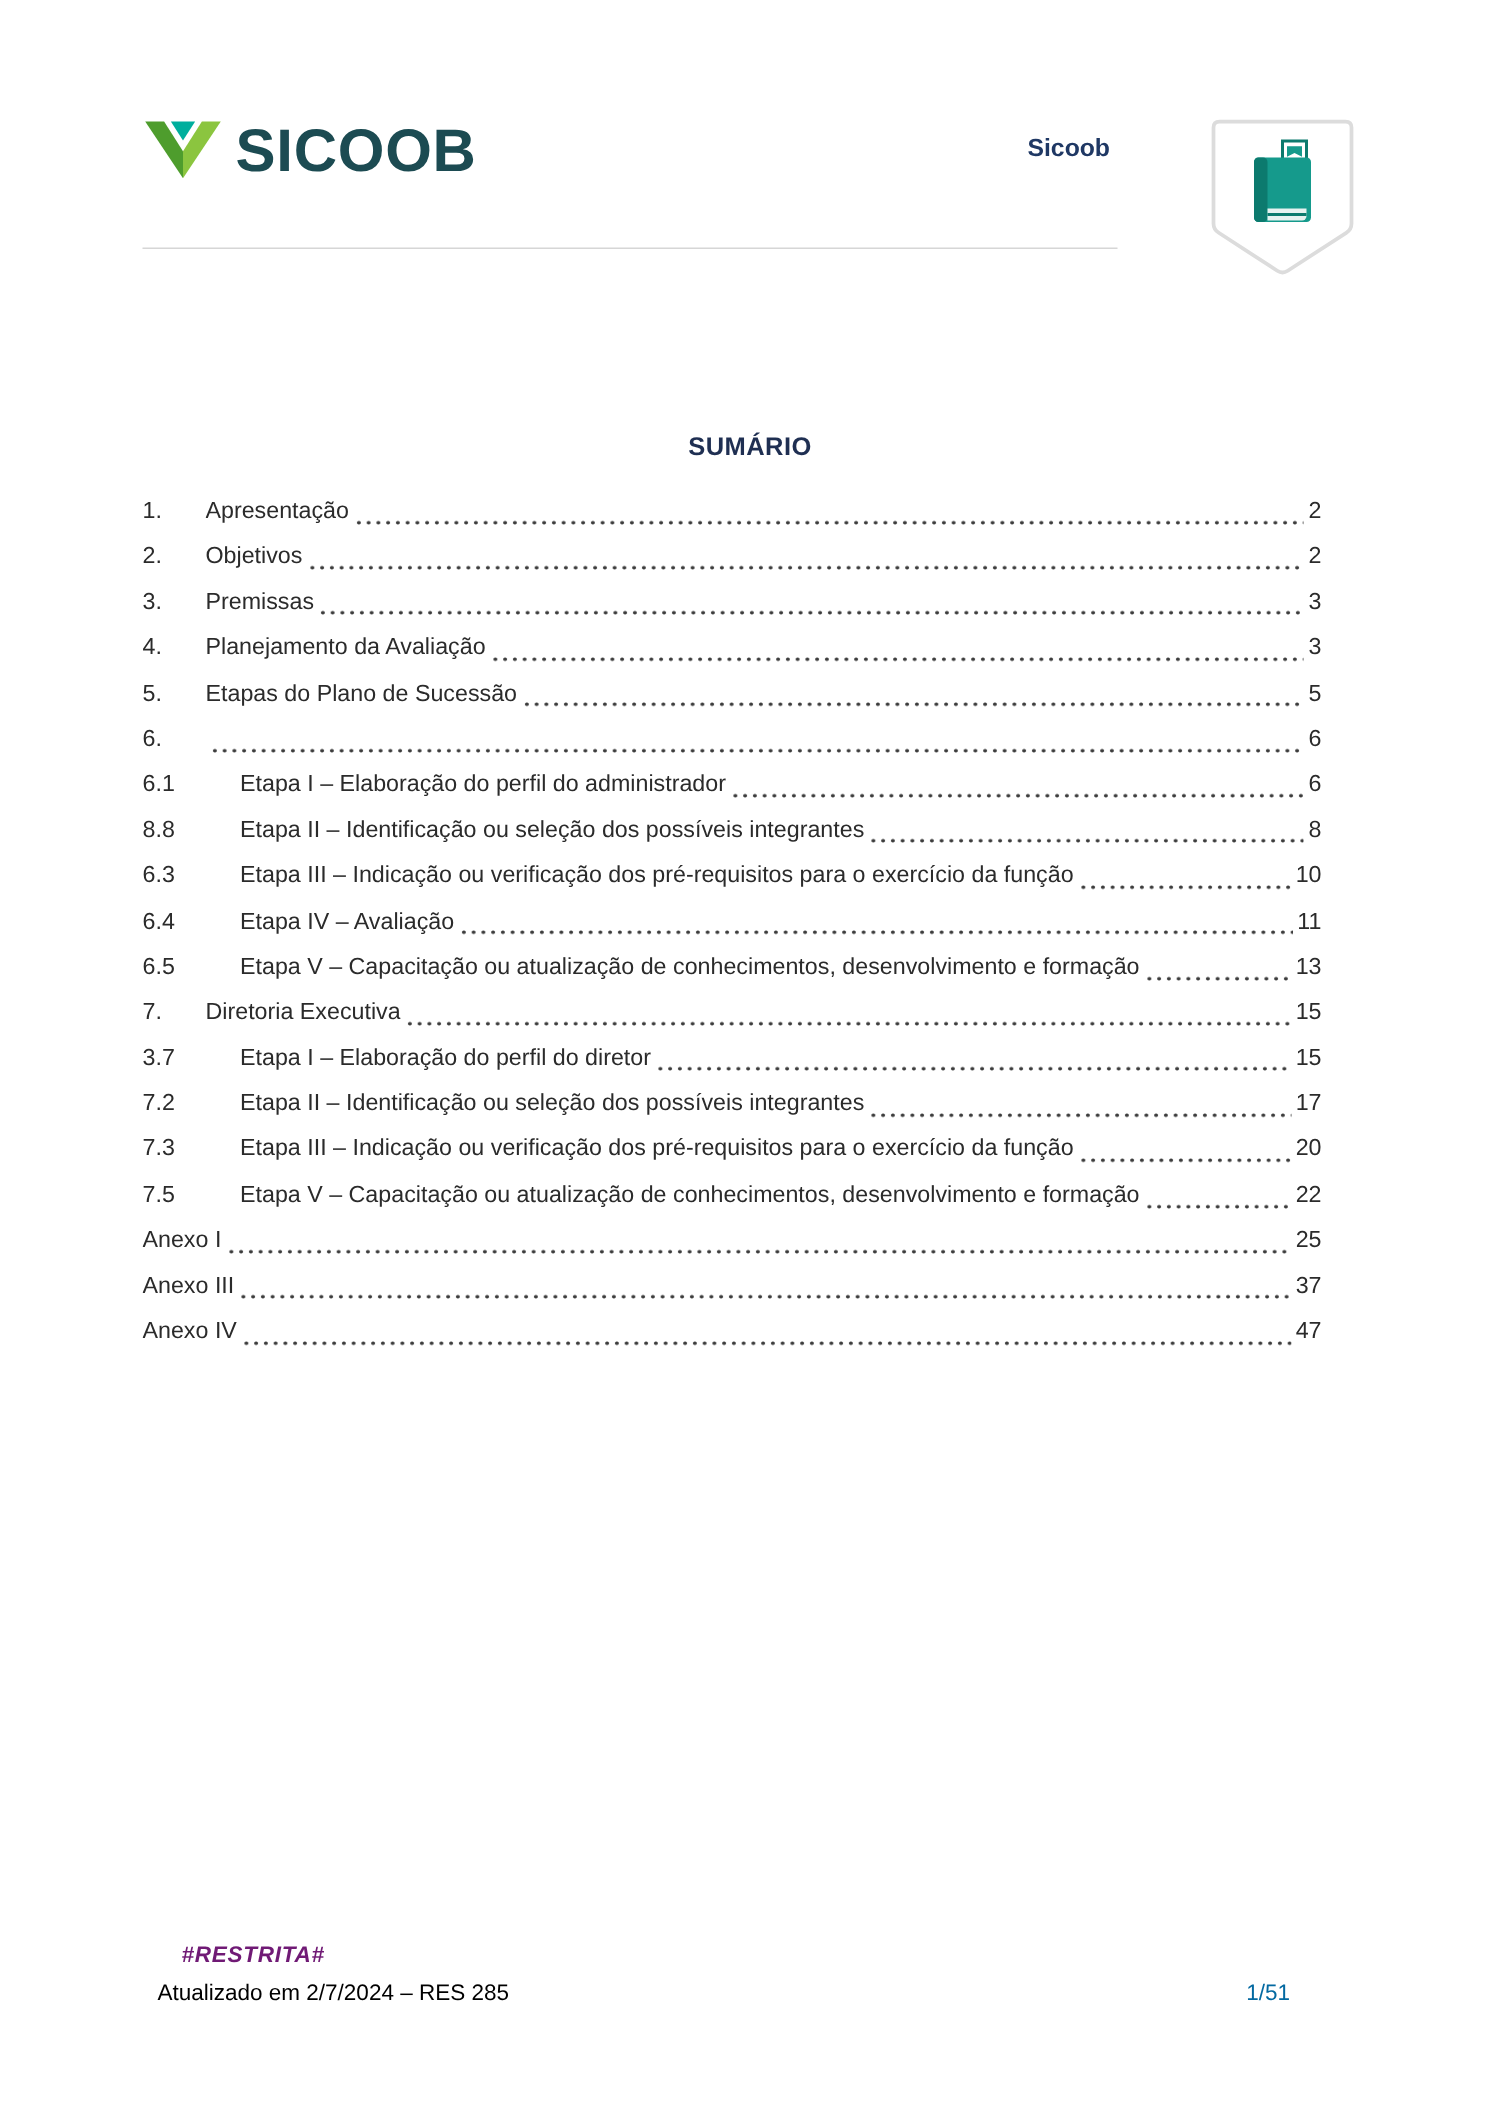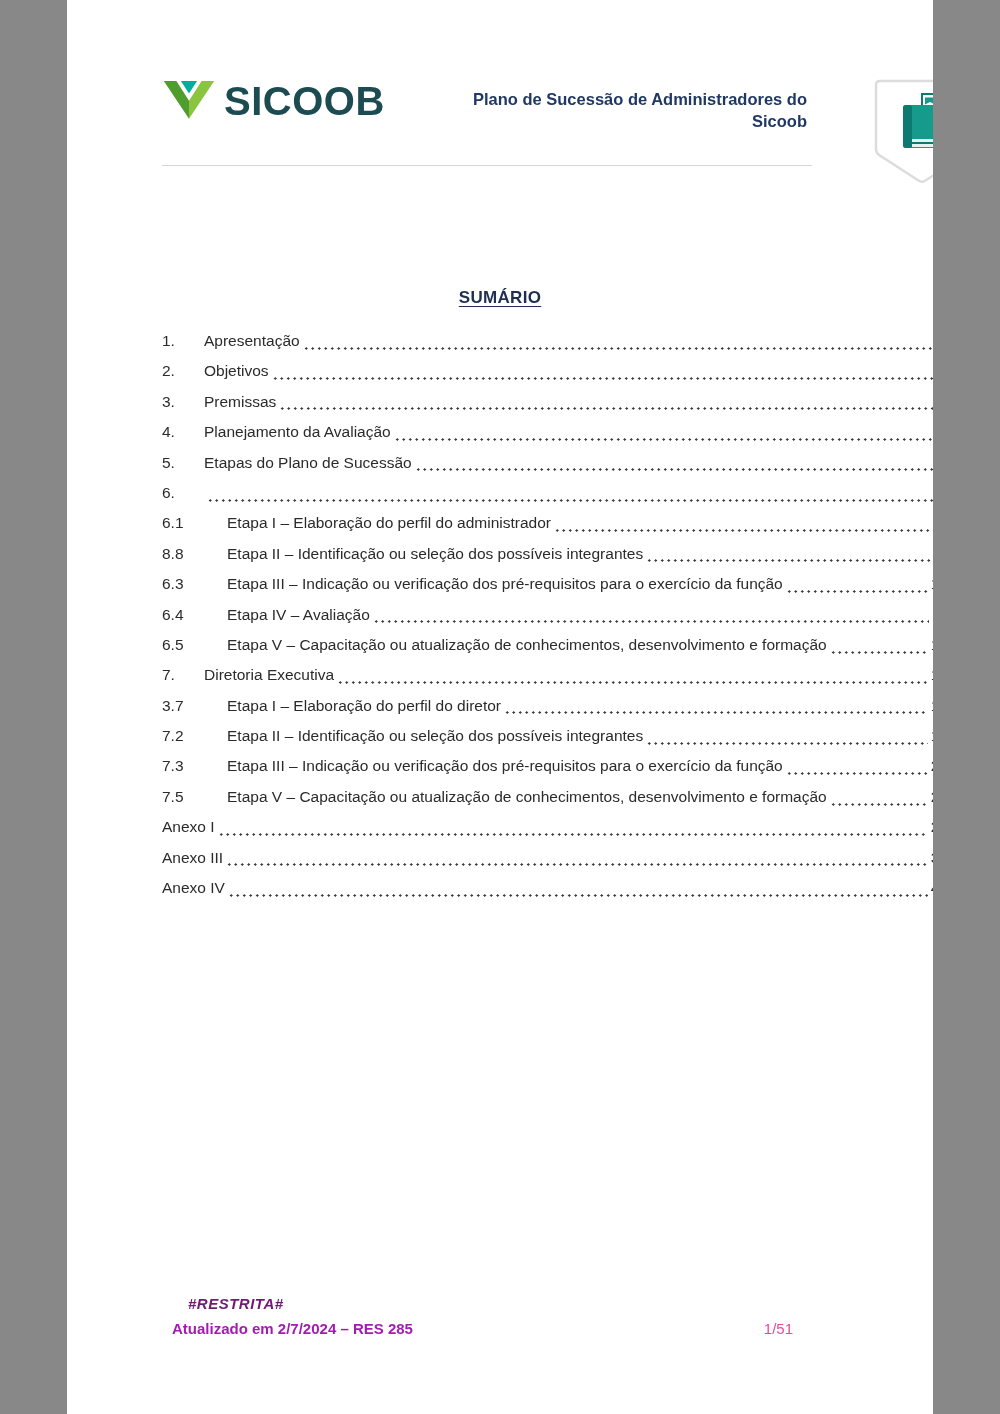--- a/index.html
+++ b/index.html
@@ -1,21 +1,21 @@
 <!DOCTYPE html>
 <html><head>
 <meta charset="utf-8">
 <style>
   * { margin: 0; padding: 0; box-sizing: border-box; }
   html, body { background: #888; }
   body { font-family: "Liberation Sans", sans-serif; }
 
   .page {
     position: relative;
-    width: 866px;
+    width: 1000px;
     height: 1414px;
     margin: 0 auto;
     background: #ffffff;
     overflow: hidden;
   }
 
   
   .logo {
     position: absolute;
     left: 95px;
@@ -58,21 +58,20 @@
 
   
   .sumario {
     position: absolute;
     left: 0;
     top: 288px;
     width: 100%;
     text-align: center;
     font-size: 17px;
     font-weight: bold;
-    text-decoration: underline;
     text-underline-offset: 3px;
     color: #1f2f52;
     letter-spacing: 0.3px;
   }
 
   
   .toc {
     position: absolute;
     left: 95px;
     top: 326px;
@@ -115,49 +114,47 @@
     font-weight: bold;
     letter-spacing: 0.5px;
     color: #701a75;
     font-style: italic;
   }
   .footer-updated {
     position: absolute;
     left: 105px;
     top: 1320px;
     font-size: 15px;
-    color: #a21caf;
-    font-weight: bold;
+    color: #000000;
   }
   .footer-page {
     position: absolute;
     right: 140px;
     top: 1320px;
     font-size: 15px;
-    color: #ec4899;
+    color: #0369a1;
   }
 </style>
 </head>
 <body>
 
 <div class="page">
 
   <div class="logo">
     <span>
       <svg width="54" height="46" viewBox="0 0 60 48" aria-hidden="true">
         <polygon points="2,4 16,4 30,26 30,46" fill="#4E9D2D"></polygon>
         <polygon points="30,26 44,4 58,4 30,46" fill="#8BC53F"></polygon>
         <polygon points="21,4 39,4 30,18" fill="#00AE9D"></polygon>
       </svg>
     </span>
     <span class="logo-word">SICOOB</span>
   </div>
 
   <div class="doc-title">
-    <div>Plano de Sucessão de Administradores do</div>
     <div>Sicoob</div>
   </div>
 
   <div class="header-rule"></div>
 
   <div class="badge">
     <svg width="100" height="112" viewBox="0 0 100 112" aria-hidden="true">
       <path d="M8 3 H92 Q96 3 96 7 V71 Q96 75 92.5 77.2 L53.5 102.5 Q50 104.8 46.5 102.5 L7.5 77.2 Q4 75 4 71 V7 Q4 3 8 3 Z" fill="#ffffff" stroke="#dcdcdc" stroke-width="2.5" stroke-linejoin="round"></path>
       <rect x="50" y="16" width="16" height="14" fill="#ffffff" stroke="#0C7A6E" stroke-width="2"></rect>
       <path d="M53 19.5 h10 v7 l-5 -2.5 l-5 2.5 z" fill="#159A8C"></path>

